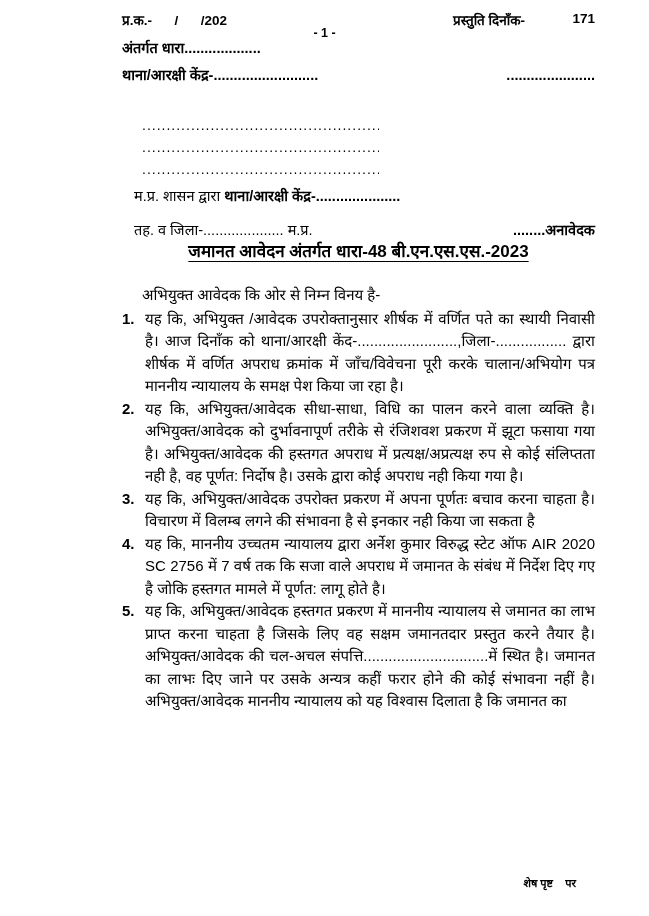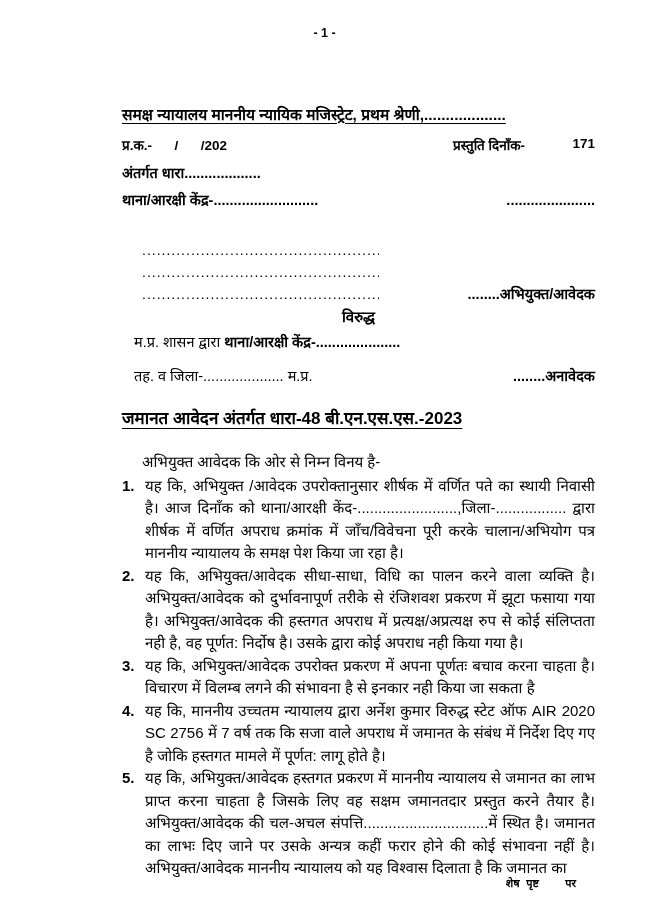--- a/index.html
+++ b/index.html
@@ -67,22 +67,21 @@
   .resp-line1 .station { font-weight: bold; }
   .resp-row {
     margin-top: 14px;
     display: flex;
     justify-content: space-between;
     align-items: baseline;
     font-size: 14.5px;
   }
   .resp-row .line2 { margin-left: 12px; }
   .app-heading {
-    margin-top: 21px;
-    text-align: left;
+    text-align: center;
     font-size: 17px;
     font-weight: bold;
     text-decoration: underline;
     text-underline-offset: 4px;
   }
   .intro {
     margin-top: 22px;
     margin-left: 20px;
     font-size: 15px;
     line-height: 1.5;
@@ -100,33 +99,31 @@
   .point .ptext {
     flex: 1;
     text-align: justify;
   }
   .footer-note {
     position: absolute;
     right: 73px;
     bottom: 26px;
     font-size: 11px;
     font-weight: 600;
-    font-family: Liberation Mono, monospace;
   }
 </style>
 </head>
 <body>
 
 <div class="page">
 
   <div class="page-number">- 1 -</div>
 
   <div class="content">
 
-    <div class="court-title">समक्ष न्यायालय माननीय न्यायिक मजिस्ट्रेट, प्रथम श्रेणी,...................</div>
 
     <div class="hrow r1">
       <span class="pre">प्र.क.-      /      /202</span>
       <span class="hright">
         <span>प्रस्तुति दिनाँक-</span>
         <span>171</span>
       </span>
     </div>
 
     <div class="hrow r2">
@@ -140,25 +137,23 @@
       <span class="hright single">
         <span class="dots-only" style="display:block">......................</span>
       </span>
     </div>
 
     <div class="accused-block">
       <div class="blank-line">........................................................................................................</div>
       <div class="blank-line">........................................................................................................</div>
       <div class="accused-row">
         <span class="blank-line">........................................................................................................</span>
-        <span class="party-label">........अभियुक्त/आवेदक</span>
       </div>
     </div>
 
-    <div class="versus">विरुद्ध</div>
 
     <div class="resp-line1">
       <span>म.प्र. शासन द्वारा </span><span class="station">थाना/आरक्षी केंद्र-.....................</span>
     </div>
 
     <div class="resp-row">
       <span class="line2">तह. व जिला-.................... म.प्र.</span>
       <span class="party-label">........अनावेदक</span>
     </div>
 

